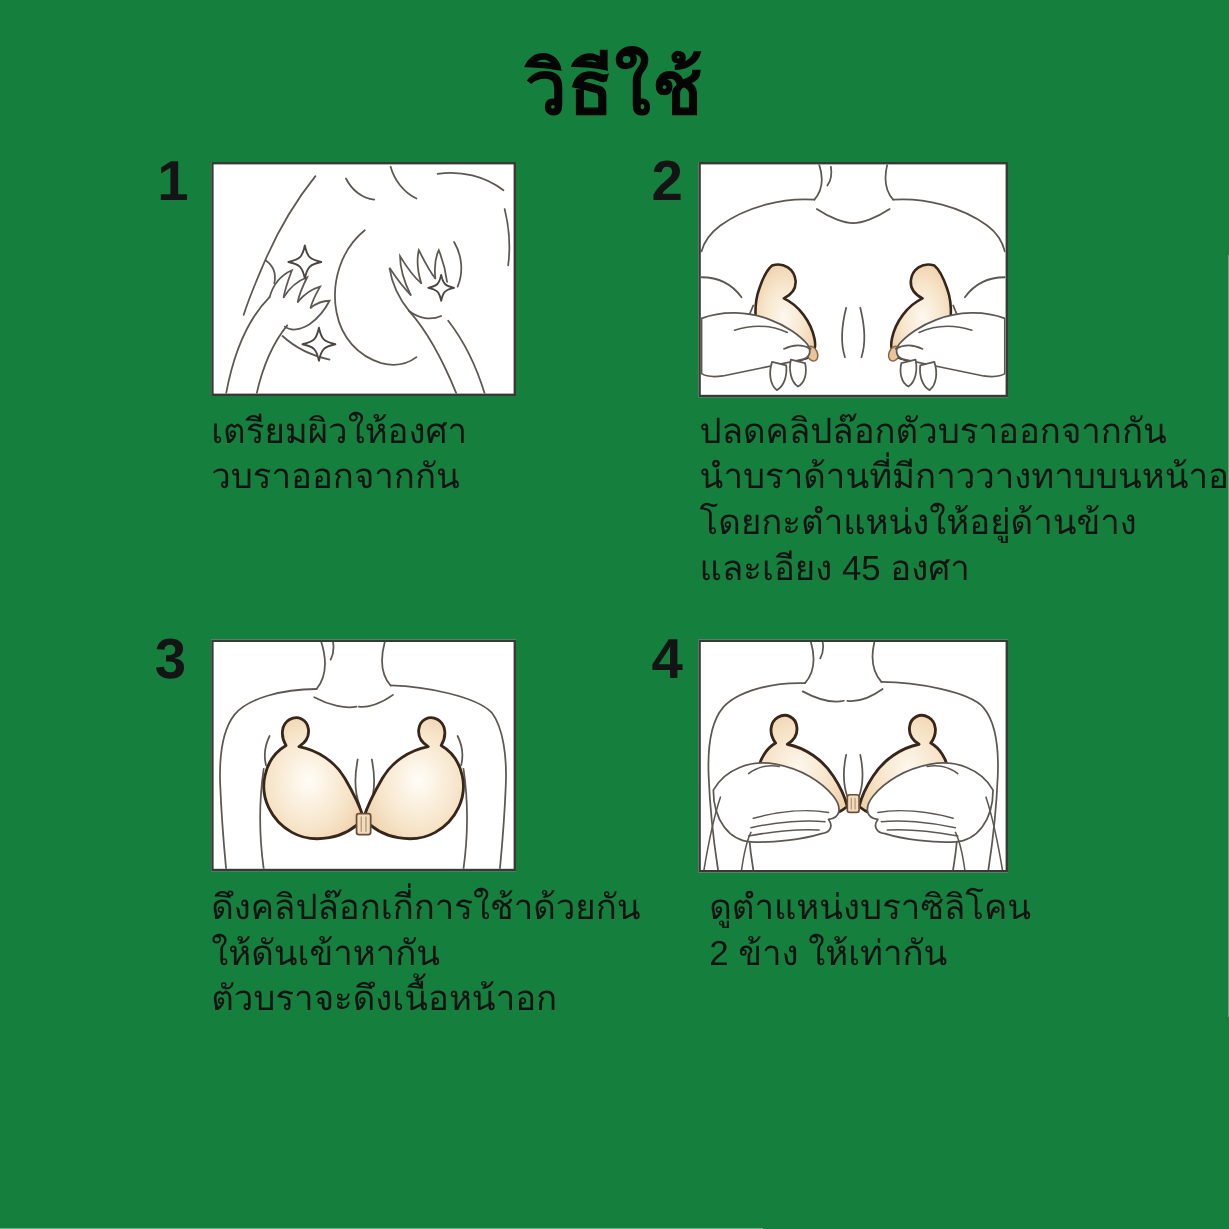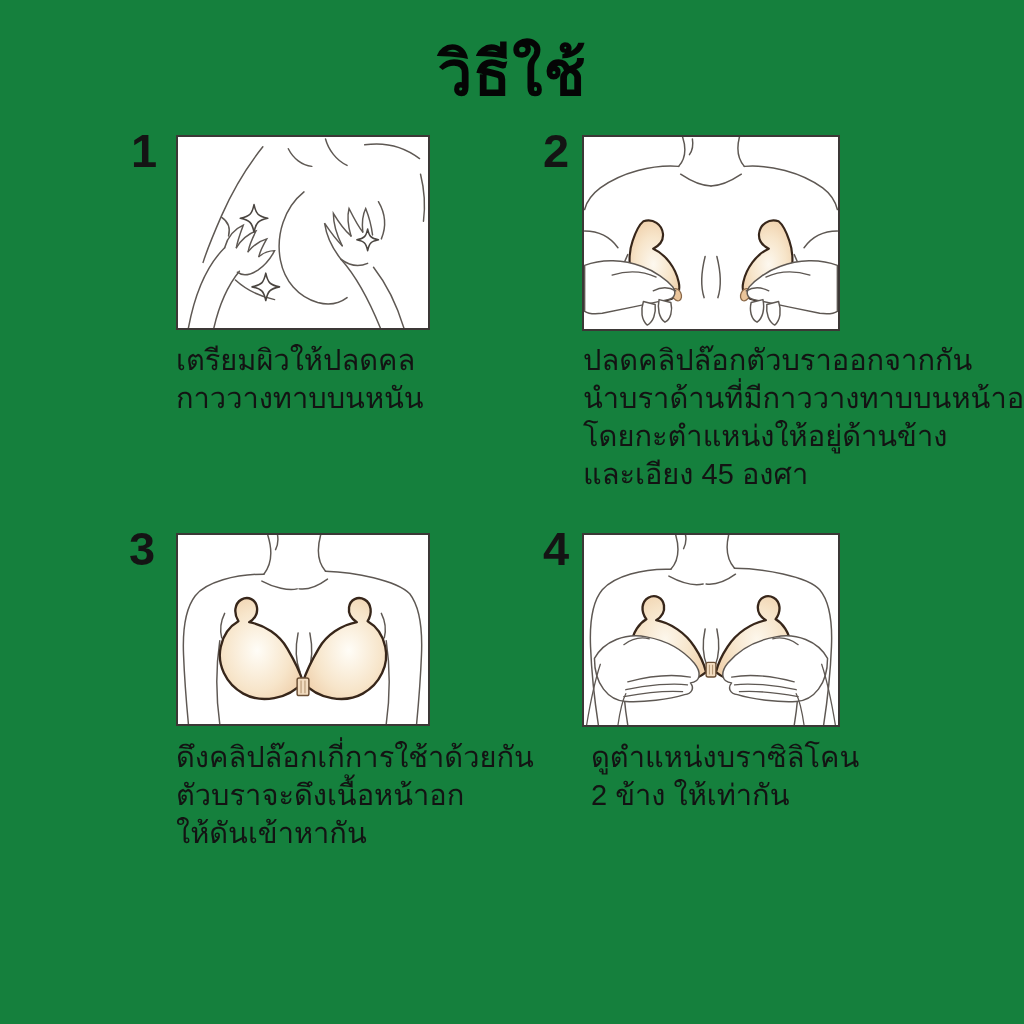--- a/index.html
+++ b/index.html
@@ -78,22 +78,22 @@
         <path d="M 166,125 C 174,131 184,133 193,129"></path>
       </g>
       <g fill="#ffffff" stroke="#4a4540" stroke-width="1.6" stroke-linejoin="round">
         <path d="M 77,69 C 79.1,78.8 81.2,80.9 91,83 C 81.2,85.1 79.1,87.2 77,97 C 74.9,87.2 72.8,85.1 63,83 C 72.8,80.9 74.9,78.8 77,69 Z"></path>
         <path d="M 89,139 C 91.1,148.8 93.2,150.9 103,153 C 93.2,155.1 91.1,157.2 89,167 C 86.9,157.2 84.8,155.1 75,153 C 84.8,150.9 86.9,148.8 89,139 Z"></path>
         <path d="M 193,94 C 194.7,101.7 196.3,103.3 204,105 C 196.3,106.7 194.7,108.3 193,116 C 191.3,108.3 189.7,106.7 182,105 C 189.7,103.3 191.3,101.7 193,94 Z"></path>
       </g>
     </svg>
   </div>
   <div class="caption cap1">
-    <div>เตรียมผิวให้ปลดคล</div>
-    <div>กาววางทาบบนหนัน</div>
+    <div>เตรียมผิวให้องศา</div>
+    <div>วบราออกจากกัน</div>
   </div>
 
   <div class="step-num num2">2</div>
   <div class="frame box2">
     <svg viewBox="0 0 258 196">
       <defs>
         <radialGradient id="cupG2" cx="0.48" cy="0.55" r="0.7">
           <stop offset="0" stop-color="#fdf8ef"></stop>
           <stop offset="0.5" stop-color="#f7e5ca"></stop>
           <stop offset="1" stop-color="#ecc79e"></stop>
@@ -164,22 +164,22 @@
       <use href="#cup3" transform="matrix(-1,0,0,1,254,0)"></use>
       <g>
         <rect x="121" y="146" width="12" height="18" rx="2" fill="#f2dcc0" stroke="#6b4f35" stroke-width="1.5"></rect>
         <line x1="125" y1="148.5" x2="125" y2="161.5" stroke="#b99b77" stroke-width="1.2"></line>
         <line x1="129" y1="148.5" x2="129" y2="161.5" stroke="#b99b77" stroke-width="1.2"></line>
       </g>
     </svg>
   </div>
   <div class="caption cap3">
     <div>ดึงคลิปล๊อกเกี่การใช้าด้วยกัน</div>
+    <div>ให้ดันเข้าหากัน</div>
     <div>ตัวบราจะดึงเนื้อหน้าอก</div>
-    <div>ให้ดันเข้าหากัน</div>
   </div>
 
   <div class="step-num num4">4</div>
   <div class="frame box4">
     <svg viewBox="0 0 258 194">
       <defs>
         <radialGradient id="cupG4" cx="0.45" cy="0.5" r="0.75">
           <stop offset="0" stop-color="#fdf7ec"></stop>
           <stop offset="0.5" stop-color="#f6e3c7"></stop>
           <stop offset="1" stop-color="#ecc79e"></stop>

